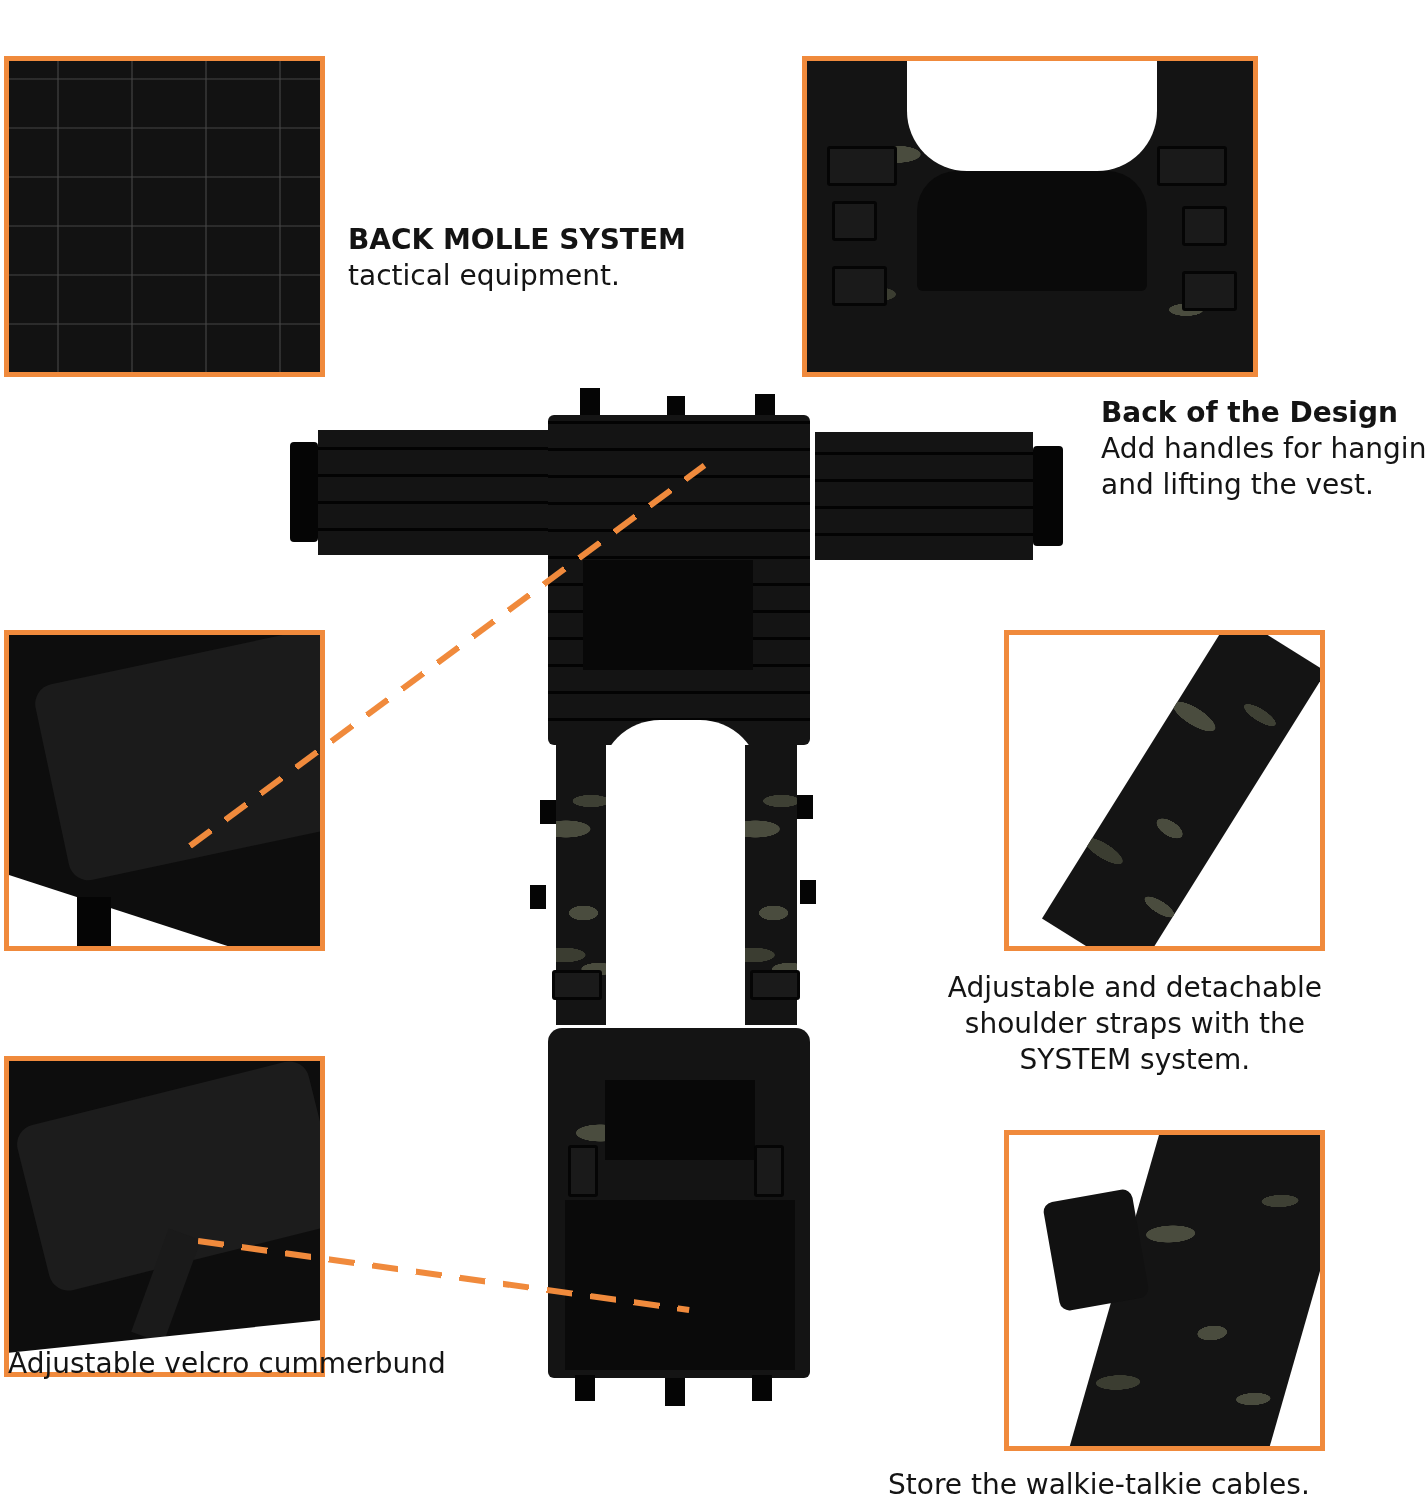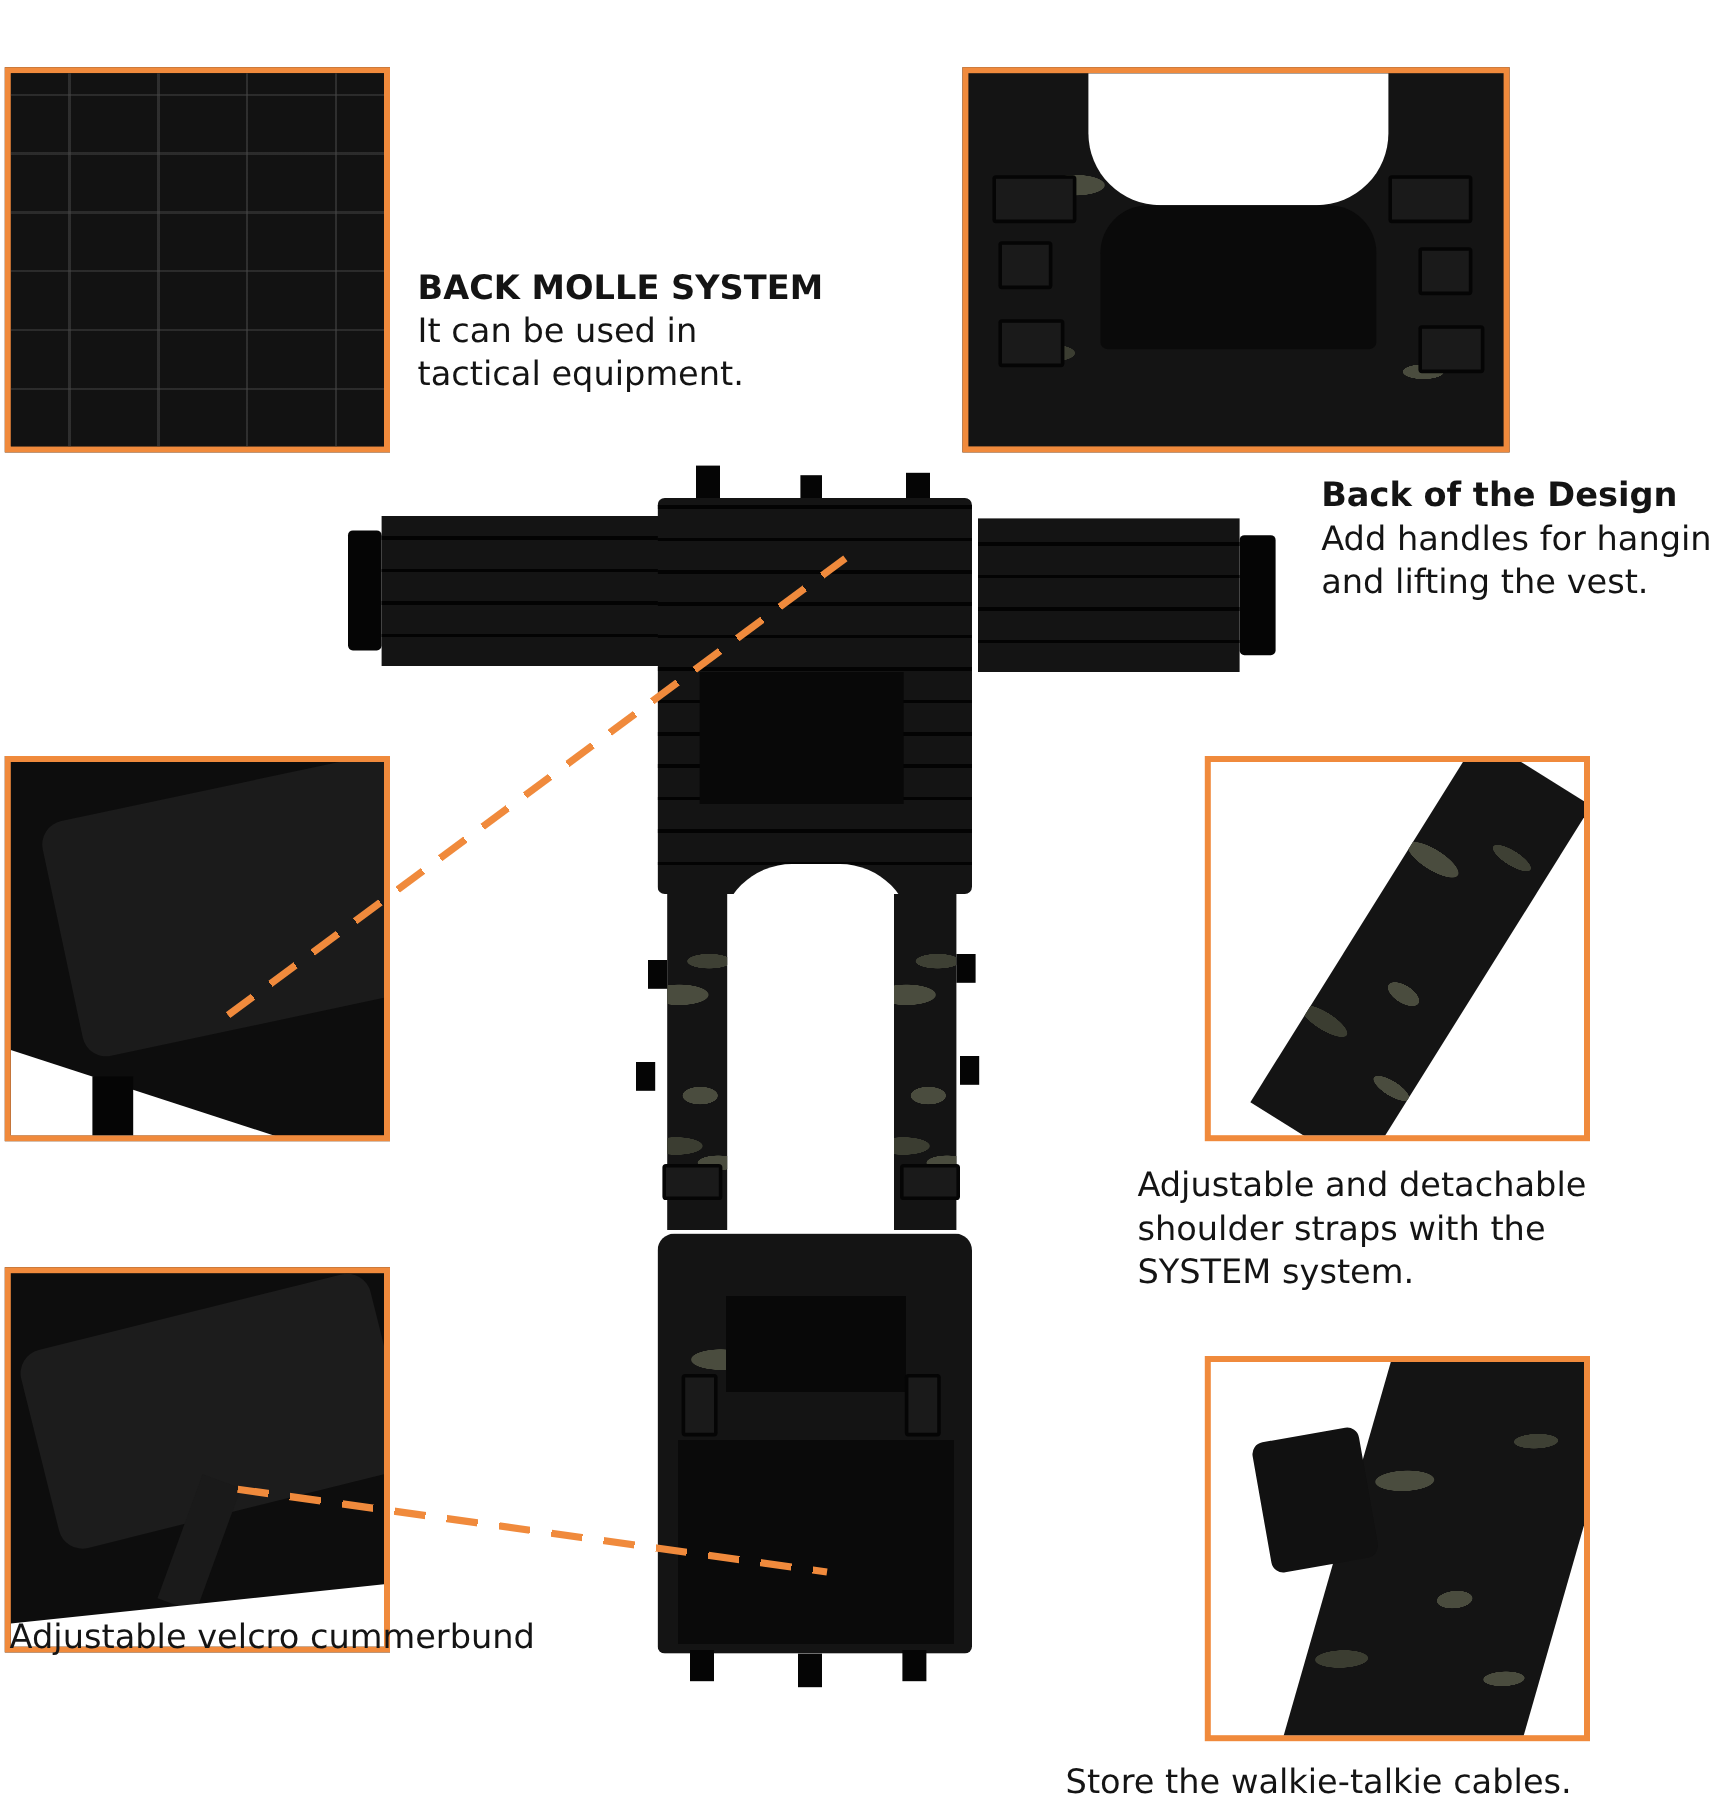--- a/index.html
+++ b/index.html
@@ -9,21 +9,21 @@
     font-family: "DejaVu Sans", "Liberation Sans", sans-serif;
     color: #111;
   }
   .panel {
     position: absolute; box-sizing: border-box;
     border: 5px solid #F08A3C; background: #0d0d0d; overflow: hidden;
   }
   .caption { position: absolute; font-size: 28px; line-height: 36px; color: #141414; }
   .caption .ln { display: block; white-space: nowrap; }
   .title { font-weight: bold; font-size: 28px; line-height: 36px; display: block; }
-  .right { text-align: left; }
+  .right { text-align: center; }
 
   
   .grid-fabric {
     position: absolute; inset: 0;
     background:
       repeating-linear-gradient(90deg, transparent 0 48px, rgba(70,70,70,0.55) 48px 50px, transparent 50px 74px),
       repeating-linear-gradient(0deg, transparent 0 47px, rgba(60,60,60,0.6) 47px 49px),
       #121212;
   }
 
@@ -54,21 +54,20 @@
 </style>
 </head>
 <body>
 
 <div class="panel" style="left:4px; top:56px; width:321px; height:321px;">
   <div class="grid-fabric"></div>
 </div>
 
 <div class="caption" style="left:348px; top:222px;">
   <span class="title">BACK MOLLE SYSTEM</span>
-  <span class="ln">It can be used in</span>
   <span class="ln">tactical equipment.</span>
 </div>
 
 <div class="panel camo" style="left:802px; top:56px; width:456px; height:321px;">
   <div style="position:absolute; left:100px; top:0; width:250px; height:110px; background:#fff; border-radius:0 0 60px 60px;"></div>
   <div style="position:absolute; left:110px; top:110px; width:230px; height:120px; background:#0a0a0a; border-radius:40px 40px 6px 6px;"></div>
   <div class="buckle" style="left:20px; top:85px; width:70px; height:40px;"></div>
   <div class="buckle" style="left:350px; top:85px; width:70px; height:40px;"></div>
   <div class="buckle" style="left:25px; top:140px; width:45px; height:40px;"></div>
   <div class="buckle" style="left:375px; top:145px; width:45px; height:40px;"></div>

